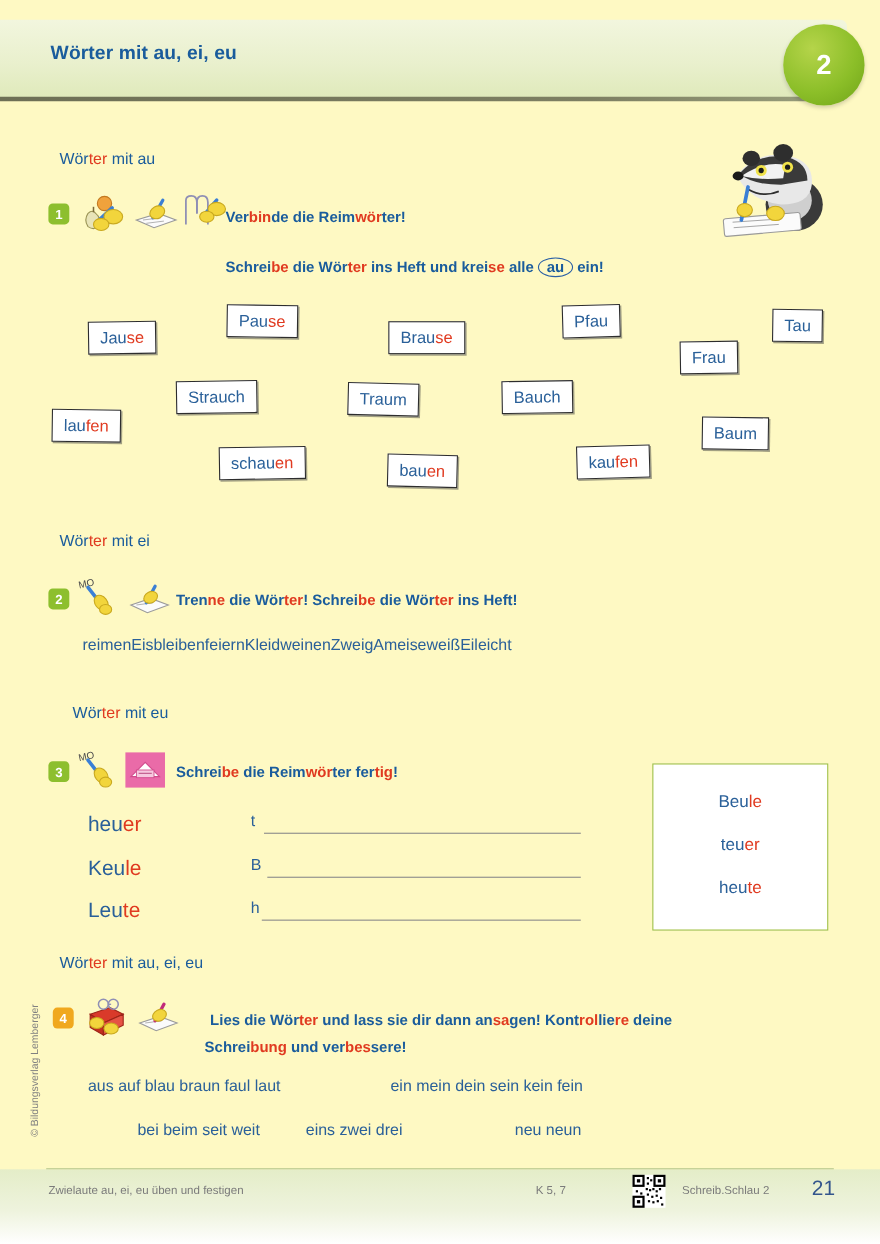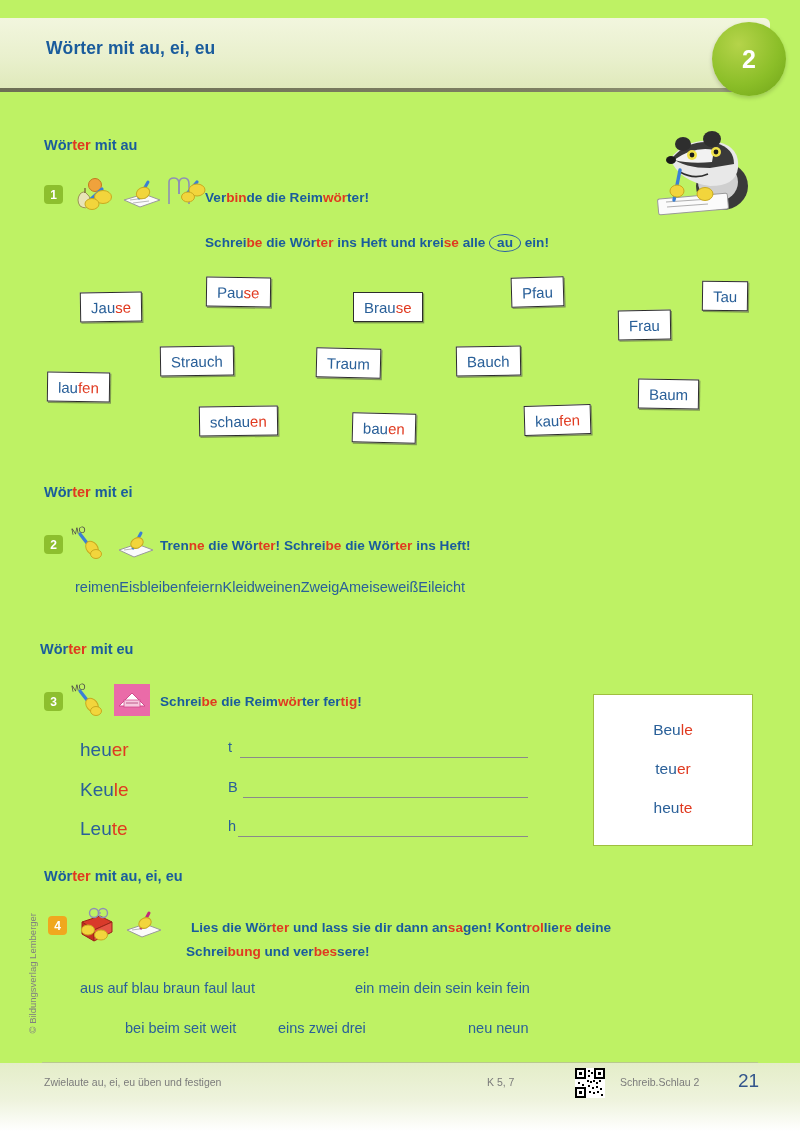--- a/index.html
+++ b/index.html
@@ -10,21 +10,21 @@
     background: #ffffff;
     font-family: "Liberation Sans", sans-serif;
     position: relative;
     overflow: hidden;
   }
 
   .page {
     position: relative;
     width: 800px;
     height: 1131px;
-    background: #bef264;
+    background: #fef9c3;
   }
 
   
   .header-band {
     position: absolute;
     left: 0; top: 18px;
     width: 770px; height: 72px;
     background: linear-gradient(to bottom, #f2f6de 0%, #e9f0cd 55%, #dfe9ba 100%);
     border-radius: 0 6px 6px 0;
   }
@@ -55,23 +55,24 @@
     display: flex;
     align-items: center;
     justify-content: center;
     box-shadow: 0 2px 4px rgba(0,0,0,0.18);
   }
 
   
   .sec-head {
     position: absolute;
     font-size: 14.5px;
-    font-weight: bold;
+    font-weight: normal;
     color: #1a5c9c;
     white-space: nowrap;
+    margin-left: 10px;
   }
   .red { color: #e03a20; }
 
   
   .task-badge {
     position: absolute;
     width: 19px; height: 19px;
     border-radius: 4px;
     color: #ffffff;
     font-size: 12px;
@@ -368,21 +369,21 @@
       <ellipse cx="20" cy="11" rx="6.5" ry="5" fill="#f2d53c" stroke="#c9a91f" stroke-width="1" transform="rotate(-28 20 11)"></ellipse>
     </svg>
   </div>
 
   <div class="instr" style="left:160px; top:536px;">
     <span style="color:#1a5c9c;">Tren</span><span class="red">ne</span><span style="color:#1a5c9c;"> die Wör</span><span class="red">ter</span><span style="color:#1a5c9c;">! Schrei</span><span class="red">be</span><span style="color:#1a5c9c;"> die Wör</span><span class="red">ter</span><span style="color:#1a5c9c;"> ins Heft!</span>
   </div>
 
   <div class="plain" style="left:75px; top:579px;">reimenEisbleibenfeiernKleidweinenZweigAmeiseweißEileicht</div>
 
-  <div class="sec-head" style="left:40px; top:641px;">
+  <div class="sec-head" style="left:56px; top:641px;">
     <span>Wör</span><span class="red">ter</span><span> mit eu</span>
   </div>
 
   <div class="task-badge badge-green" style="left:44px; top:692px;">3</div>
 
   <div class="icon-wrap" style="left:70px; top:683px;">
     <svg width="40" height="32" viewBox="0 0 40 32">
       <text x="2" y="9" font-family="Liberation Sans, sans-serif" font-size="9" fill="#4a4a4a" transform="rotate(-12 2 9)">MO</text>
       <line x1="10" y1="8" x2="24" y2="26" stroke="#3a7fd5" stroke-width="3.2" stroke-linecap="round"></line>
       <ellipse cx="22" cy="22" rx="7.5" ry="5.5" fill="#f2d53c" stroke="#c9a91f" stroke-width="1" transform="rotate(52 22 22)"></ellipse>

